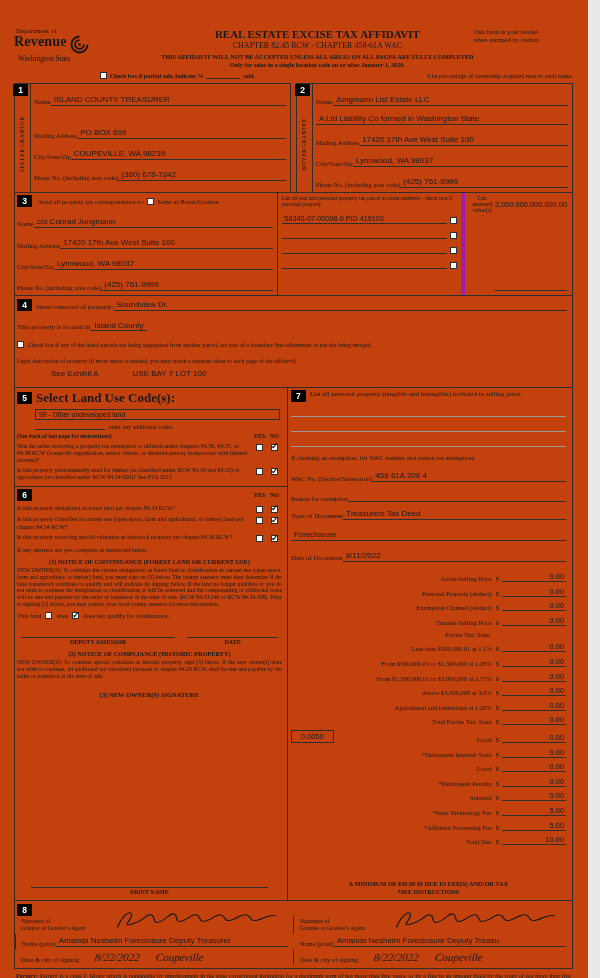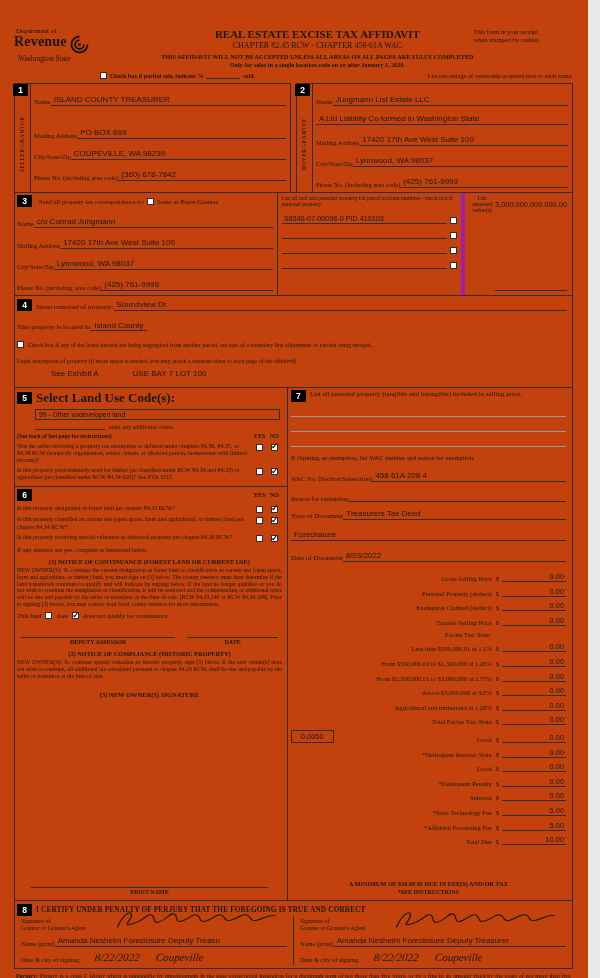--- a/index.html
+++ b/index.html
@@ -412,21 +412,21 @@
         </div>
       <div class="frow" style="margin-top:7px">
           <span class="lbl7">Type of Document</span>
           <span class="fill val">Treasurers Tax Deed</span>
         </div>
       <div class="frow">
           <span class="fill val">Foreclosure</span>
         </div>
       <div class="frow">
           <span class="lbl7">Date of Document</span>
-          <span class="fill val">8/03/2022</span>
+          <span class="fill val">8/11/2022</span>
         </div>
 
       <div class="mrow" style="margin-top:10px">
           <span class="mlab">Gross Selling Price</span>
           <span class="md">$</span>
           <span class="mval">0.00</span>
         </div>
       <div class="mrow">
           <span class="mlab">Personal Property (deduct)</span>
           <span class="md">$</span>
@@ -519,21 +519,20 @@
       <div class="minblock">
         <div class="minnote">A MINIMUM OF $10.00 IS DUE IN FEE(S) AND/OR TAX</div>
         <div class="seeinstr">*SEE INSTRUCTIONS</div>
       </div>
     </div>
   </div>
 
   <div class="box8">
     <div class="s8head">
       <span class="num">8</span>
-      <span class="cert">I CERTIFY UNDER PENALTY OF PERJURY THAT THE FOREGOING IS TRUE AND CORRECT</span>
     </div>
     <div class="s8row">
       <div class="s8c">
         <div class="s8lab">
           <span>Signature of</span><br>
           <span>Grantor or Grantor's Agent</span>
         </div>
         <svg class="scrawl" viewBox="0 0 150 30" preserveAspectRatio="none">
           <path d="M4 22 C10 4 18 2 16 10 C14 17 8 22 18 18 C28 14 30 6 34 8 C38 10 34 19 41 16 C48 13 50 5 54 7 C58 9 54 18 61 15 C68 12 70 6 74 8 C78 10 75 17 82 15 C89 13 90 7 95 8 C100 9 97 16 104 14 C111 12 113 6 118 8 C123 10 120 16 127 14 C134 12 138 7 143 9" fill="none" stroke="#1c1c1c" stroke-width="1.2" stroke-linecap="round"></path>
         </svg>
@@ -542,27 +541,27 @@
         <div class="s8lab">
           <span>Signature of</span><br>
           <span>Grantee or Grantee's Agent</span>
         </div>
         <svg class="scrawl" viewBox="0 0 150 30" preserveAspectRatio="none">
           <path d="M4 22 C10 4 18 2 16 10 C14 17 8 22 18 18 C28 14 30 6 34 8 C38 10 34 19 41 16 C48 13 50 5 54 7 C58 9 54 18 61 15 C68 12 70 6 74 8 C78 10 75 17 82 15 C89 13 90 7 95 8 C100 9 97 16 104 14 C111 12 113 6 118 8 C123 10 120 16 127 14 C134 12 138 7 143 9" fill="none" stroke="#1c1c1c" stroke-width="1.2" stroke-linecap="round"></path>
         </svg>
       </div>
     </div>
     <div class="s8row">
+      <div class="s8c bl nrow">
+          <span class="lbl">Name (print)</span>
+          <span class="fill val">Amanda Nesheim Foreclosure Deputy Treasurer</span>
+        </div>
       <div class="s8c nrow">
           <span class="lbl">Name (print)</span>
           <span class="fill val">Amanda Nesheim Foreclosure Deputy Treasu</span>
-        </div>
-      <div class="s8c bl nrow">
-          <span class="lbl">Name (print)</span>
-          <span class="fill val">Amanda Nesheim Foreclosure Deputy Treasurer</span>
         </div>
     </div>
     <div class="s8row" style="padding-bottom:3px">
       <div class="s8c nrow">
         <span class="lbl">Date &amp; city of signing</span>
         <span class="hand">8/22/2022</span>
         <span class="hand">Coupeville</span>
       </div>
       <div class="s8c bl nrow">
         <span class="lbl">Date &amp; city of signing</span>

